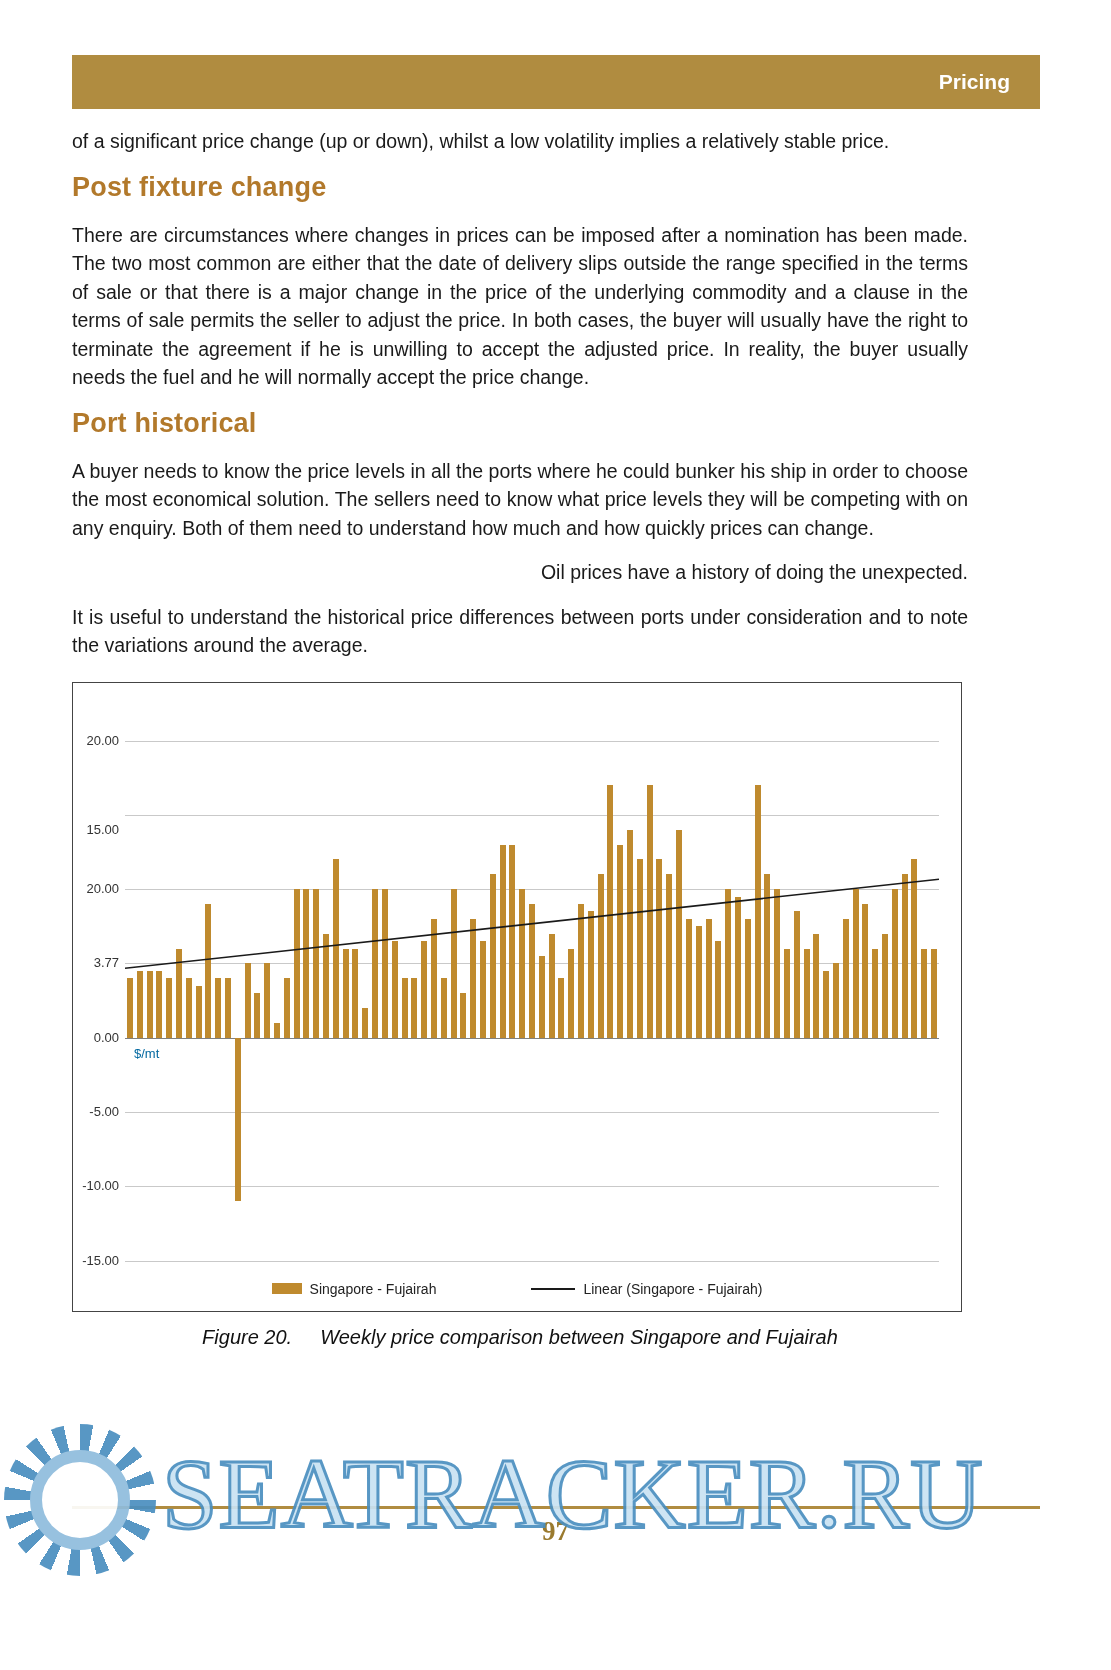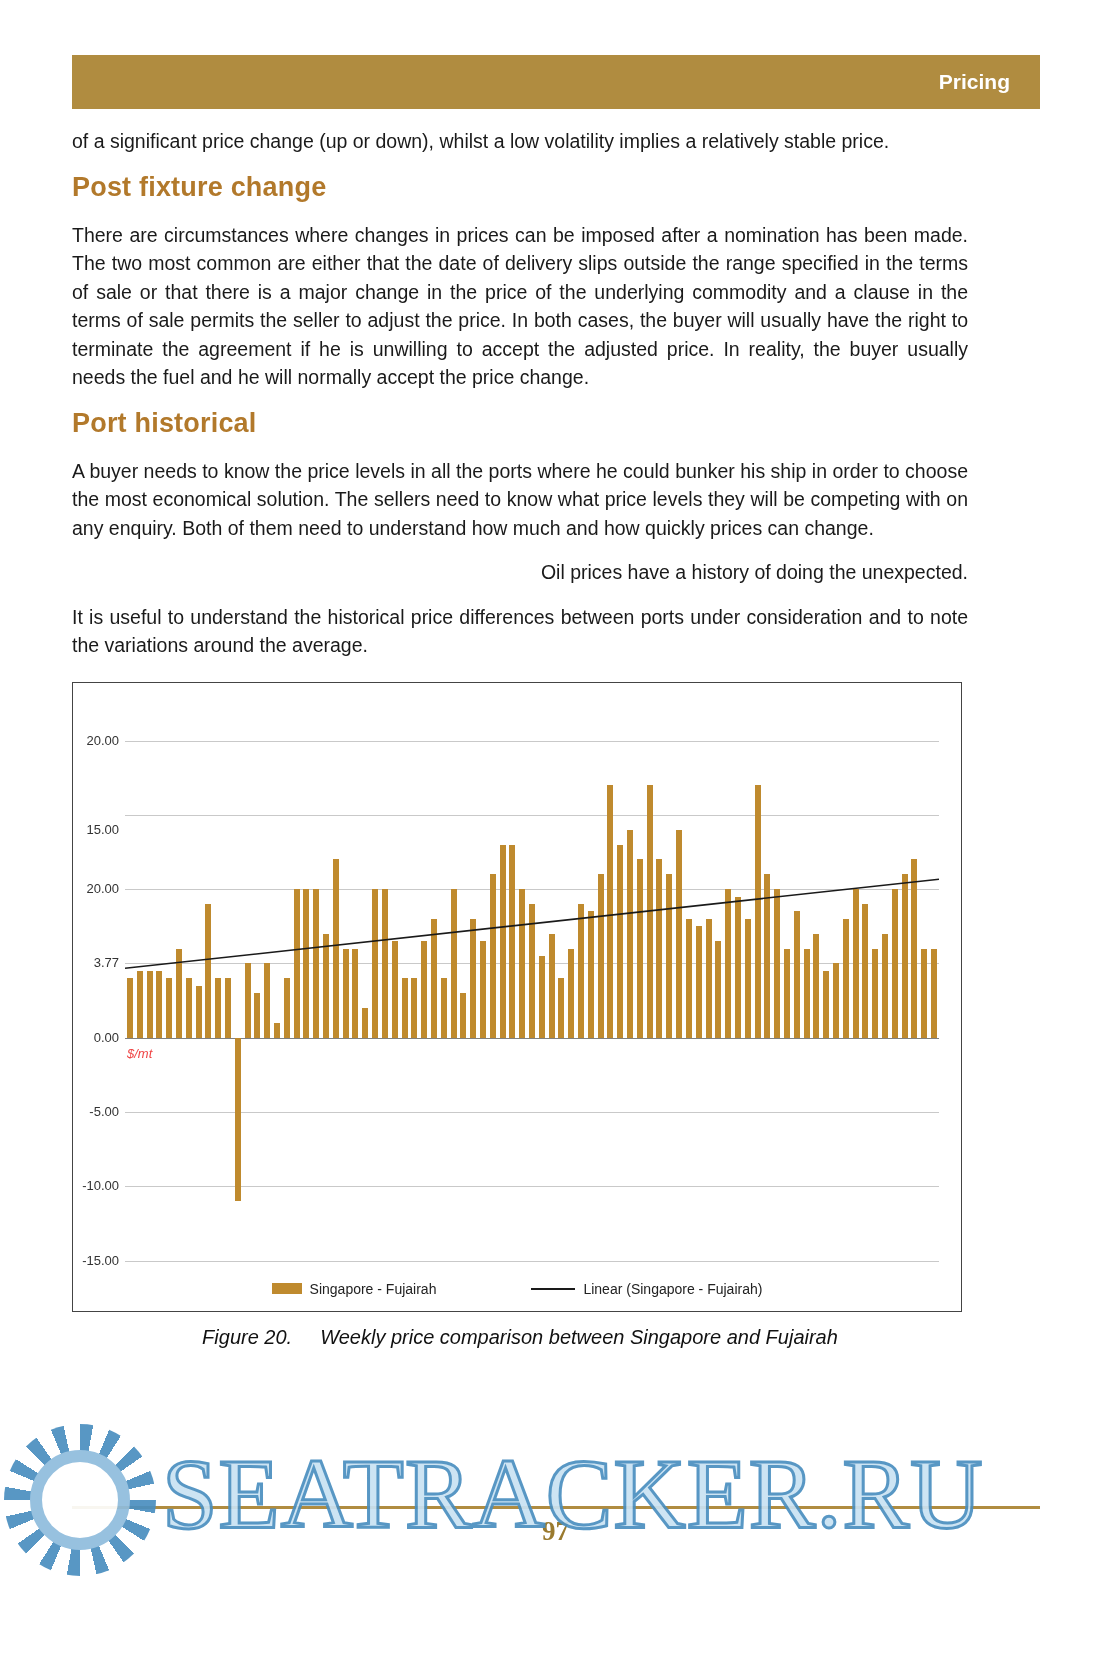--- a/index.html
+++ b/index.html
@@ -45,21 +45,21 @@
   .gridline{
     position:absolute;left:0;width:100%;height:1px;background:#c9c9c9;
   }
   .gridline.zero{background:#808080;}
   .yaxis{position:absolute;left:-52px;top:0;width:46px;height:100%;}
   .ytick{
     position:absolute;width:100%;text-align:right;font-size:13px;color:#333;
   }
   .bar{position:absolute;background:var(--bar);}
   .unit-label{
-    position:absolute;left:2px;font-size:13px;color:#ef4444;font-style:italic;
+    position:absolute;left:9px;font-size:13px;color:#0369a1;
   }
   .chart-legend{
     position:absolute;bottom:14px;left:0;right:0;
     display:flex;justify-content:center;gap:95px;align-items:center;
     font-size:14px;color:#222;
   }
   .legend-item{display:flex;align-items:center;gap:8px;}
   .swatch-bar{width:30px;height:11px;background:var(--bar);display:inline-block;}
   .swatch-line{width:44px;height:2px;background:var(--trend);display:inline-block;}
 

